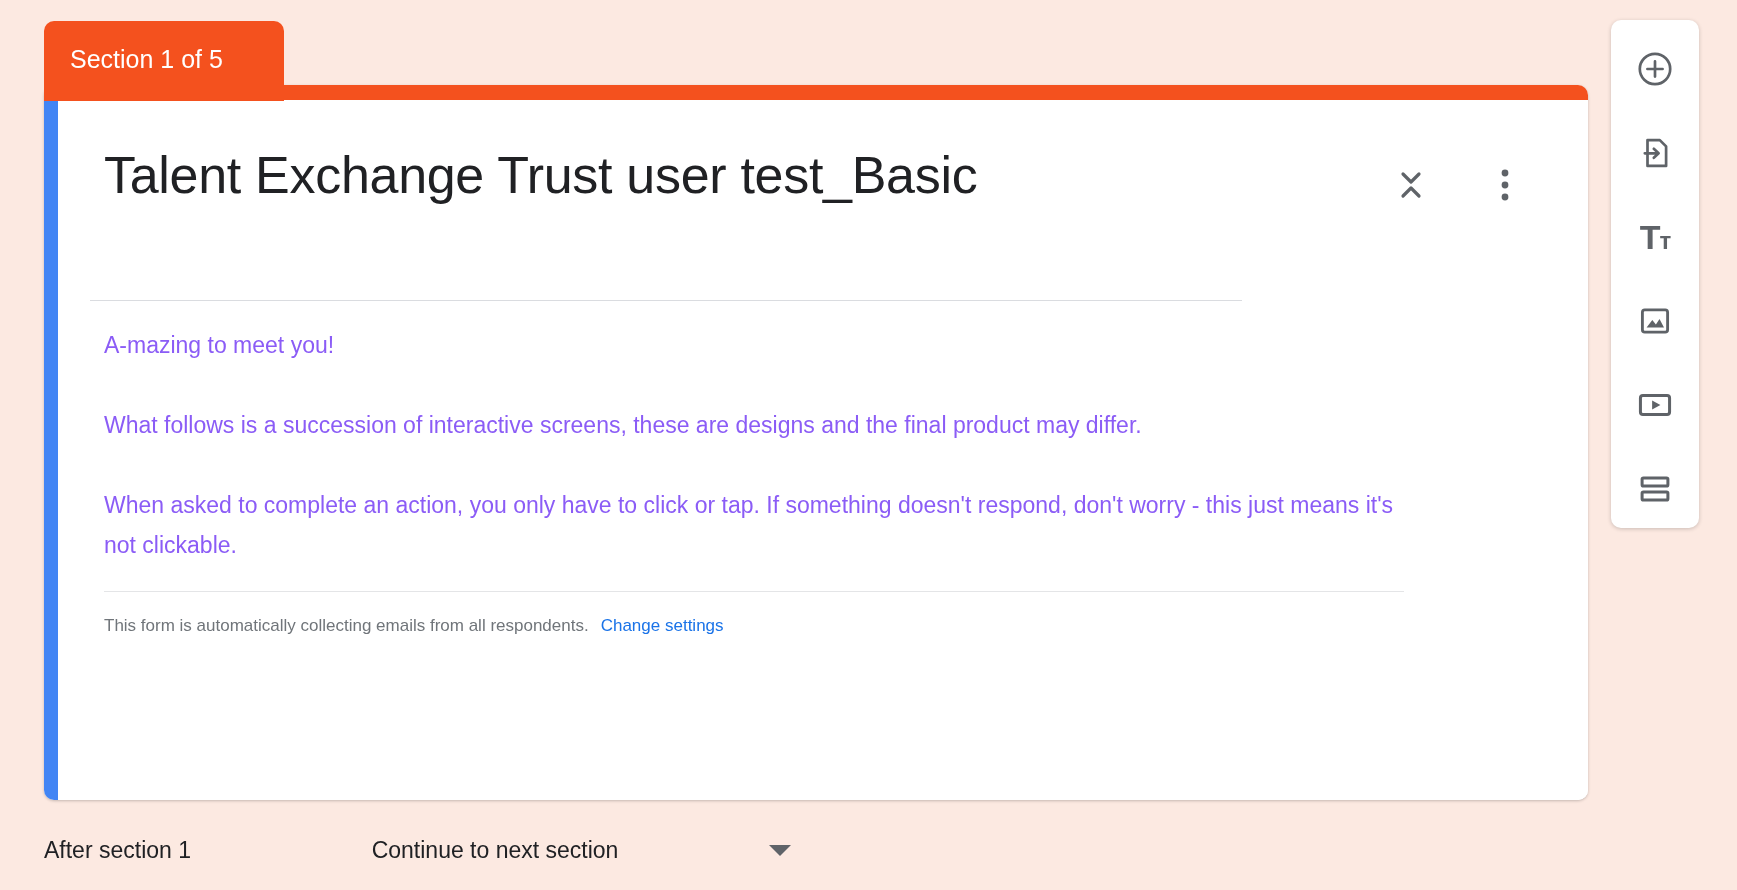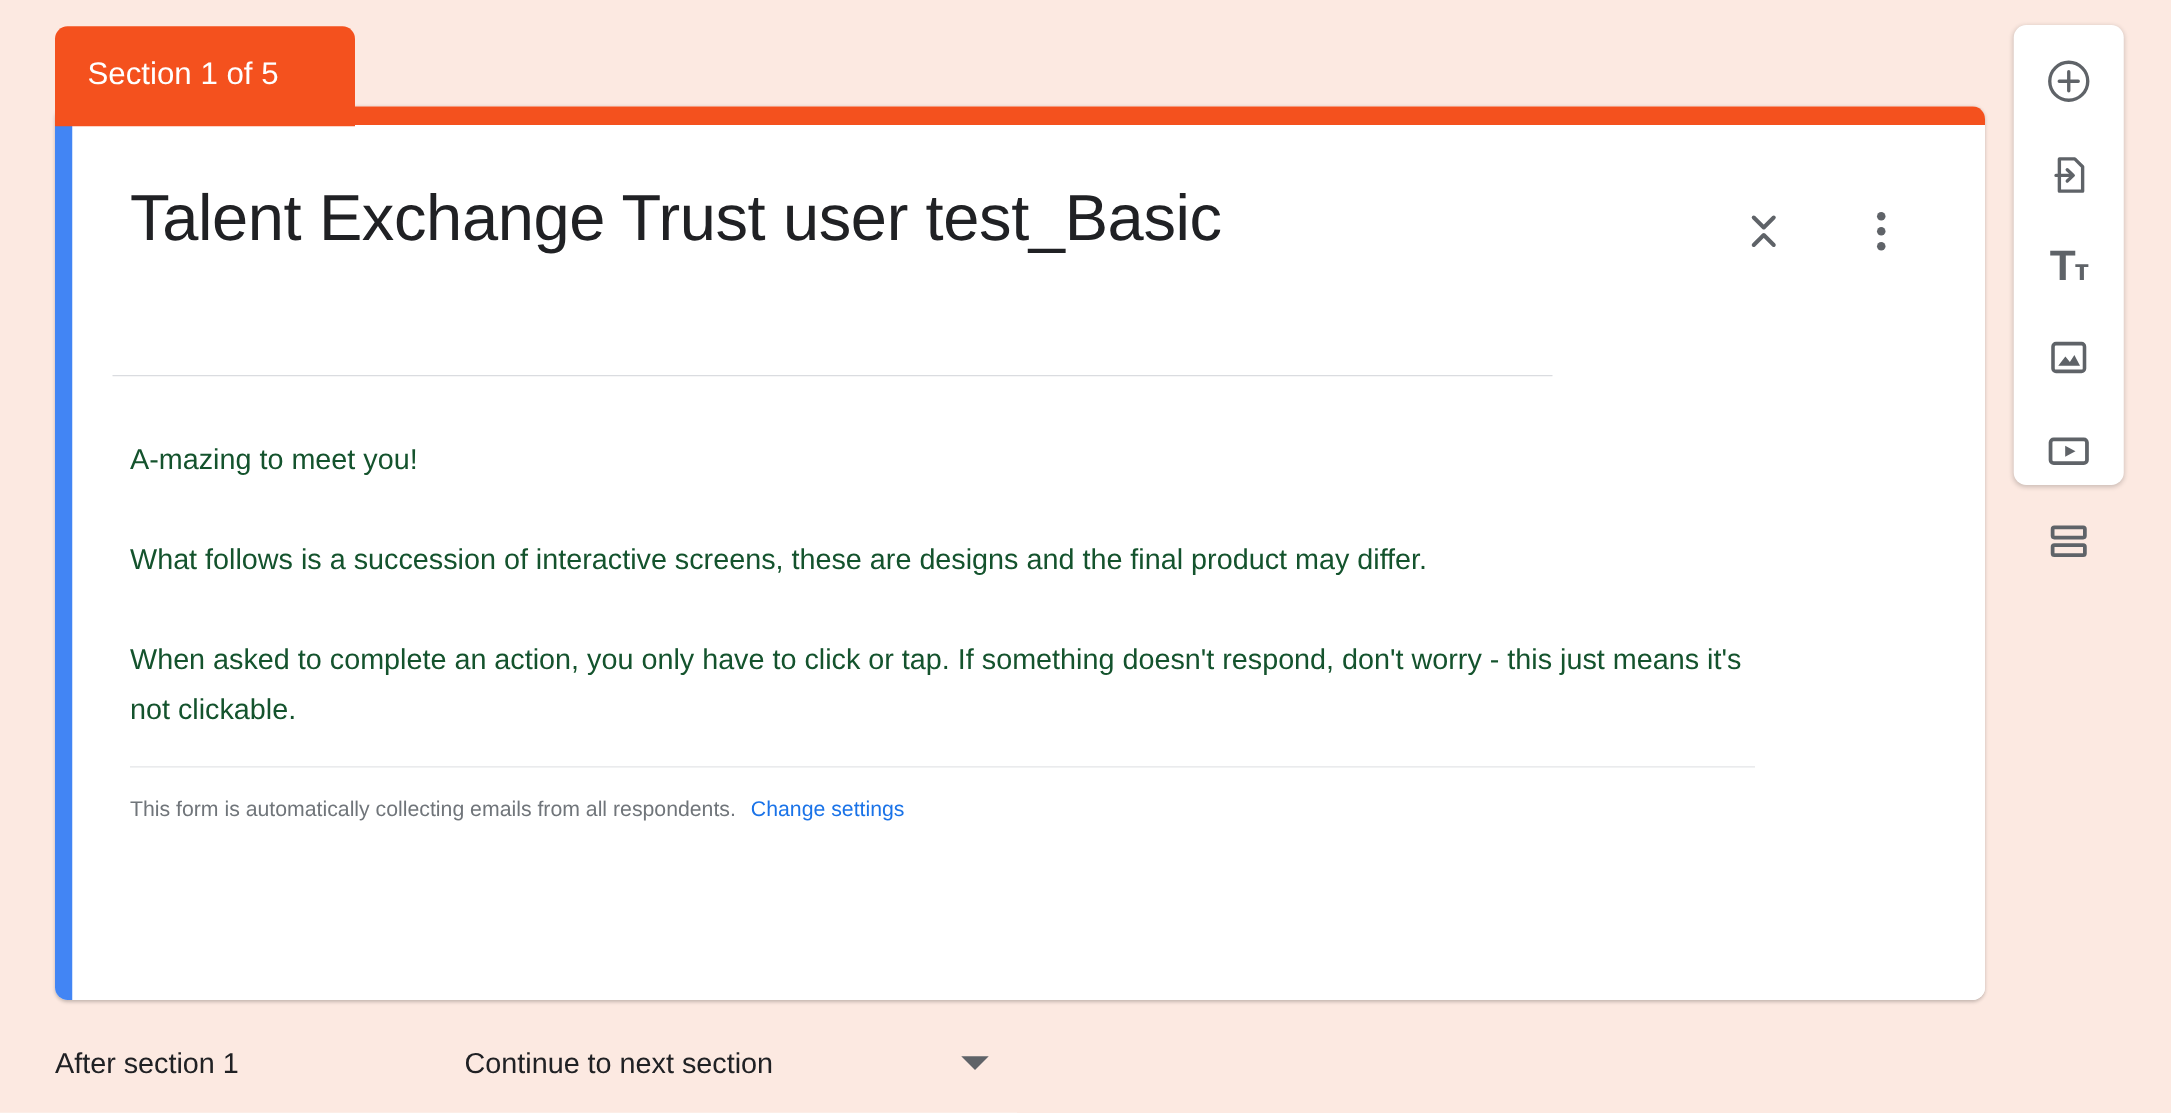--- a/index.html
+++ b/index.html
@@ -103,24 +103,23 @@
   }
   .icon-btn {
     width: 42px; height: 42px;
     display: flex; align-items: center; justify-content: center;
     cursor: pointer;
   }
   .icon-btn svg { display: block; }
 
   
   .desc {
-    margin-top: 22px;
     font-size: 23px;
     line-height: 40px;
-    color: #14532d;
+    color: #8b5cf6;
     max-width: 1305px;
   }
   .desc p { margin: 0 0 40px 0; }
   .desc p:last-child { margin-bottom: 0; }
 
   
   .notice-divider {
     margin-top: 26px;
     width: 1300px;
     height: 1px;
@@ -167,21 +166,21 @@
     border-top: 11px solid #5f6368;
     margin-right: 190px;
   }
 
   
   .toolbar {
     position: absolute;
     left: 1611px;
     top: 20px;
     width: 88px;
-    height: 368px;
+    height: 508px;
     background: #ffffff;
     border-radius: 10px;
     box-shadow: 0 1px 4px rgba(0,0,0,.20);
     display: flex;
     flex-direction: column;
     align-items: center;
     padding-top: 26px;
     gap: 38px;
     z-index: 4;
   }

